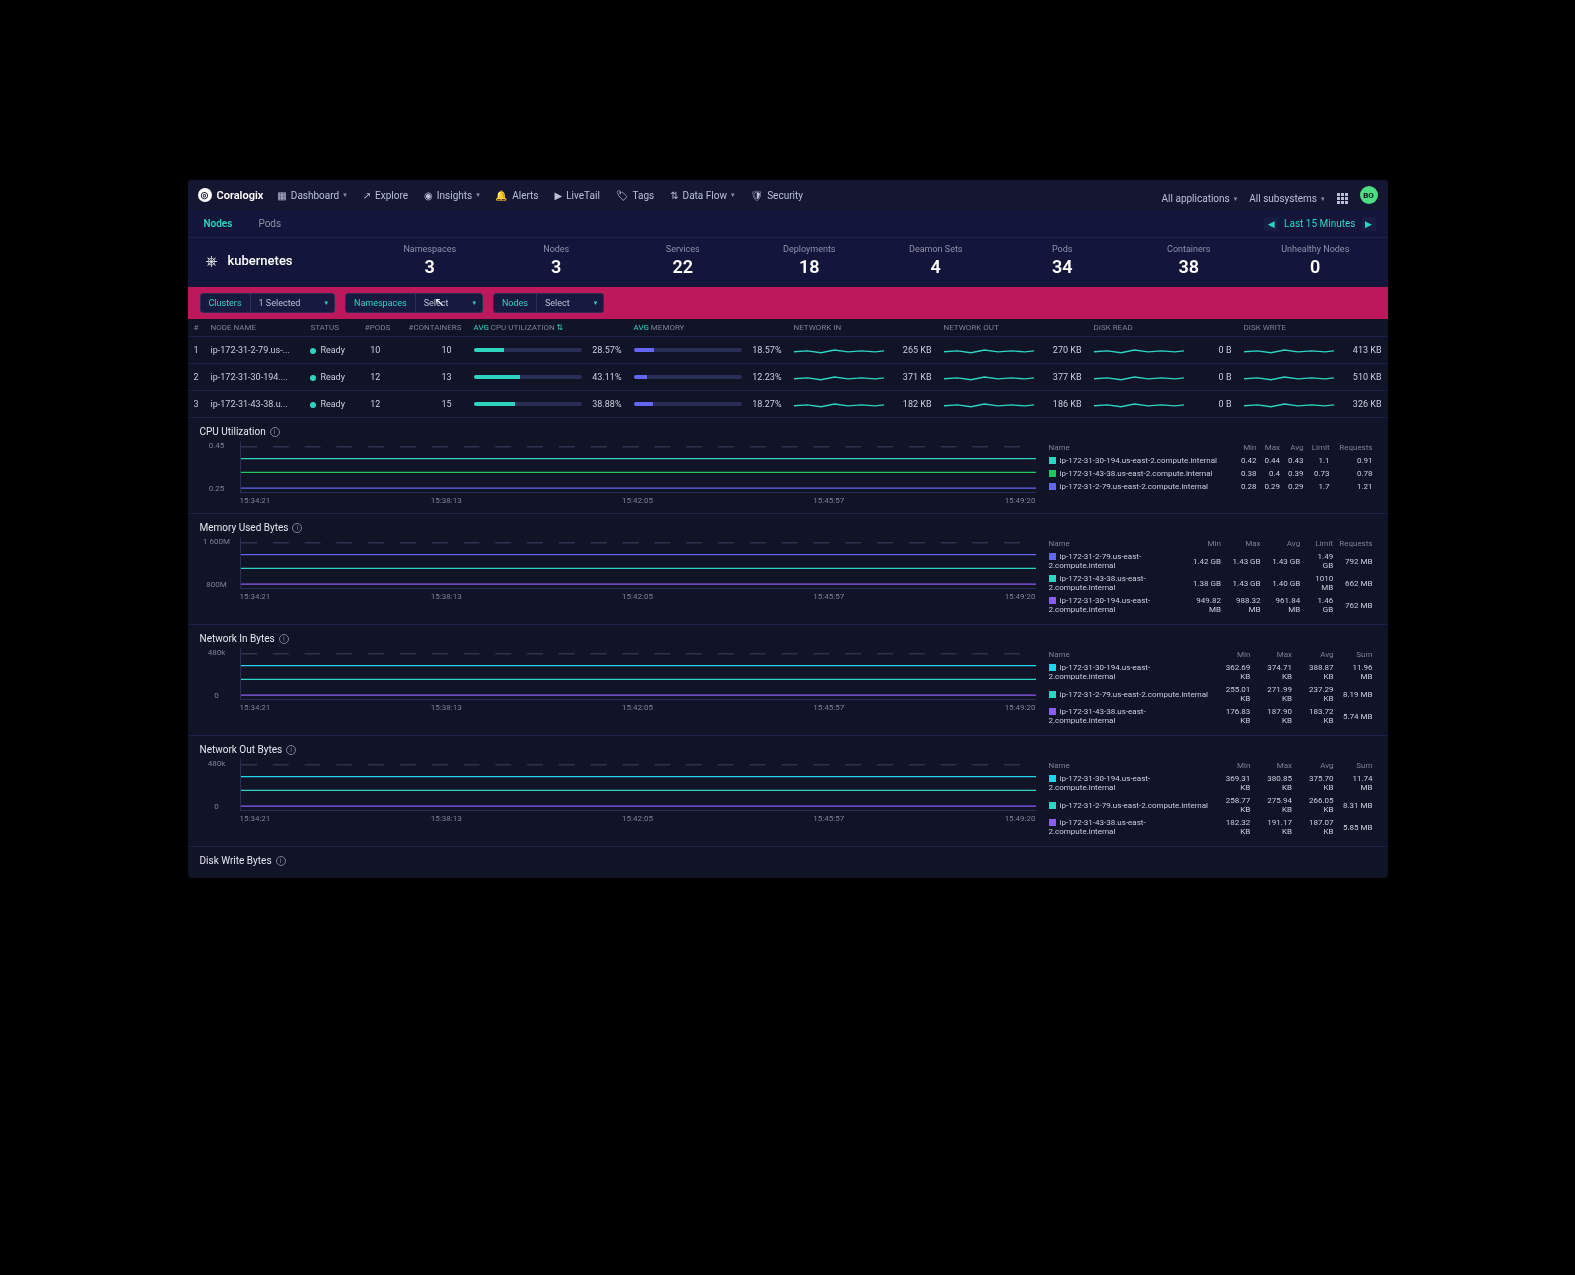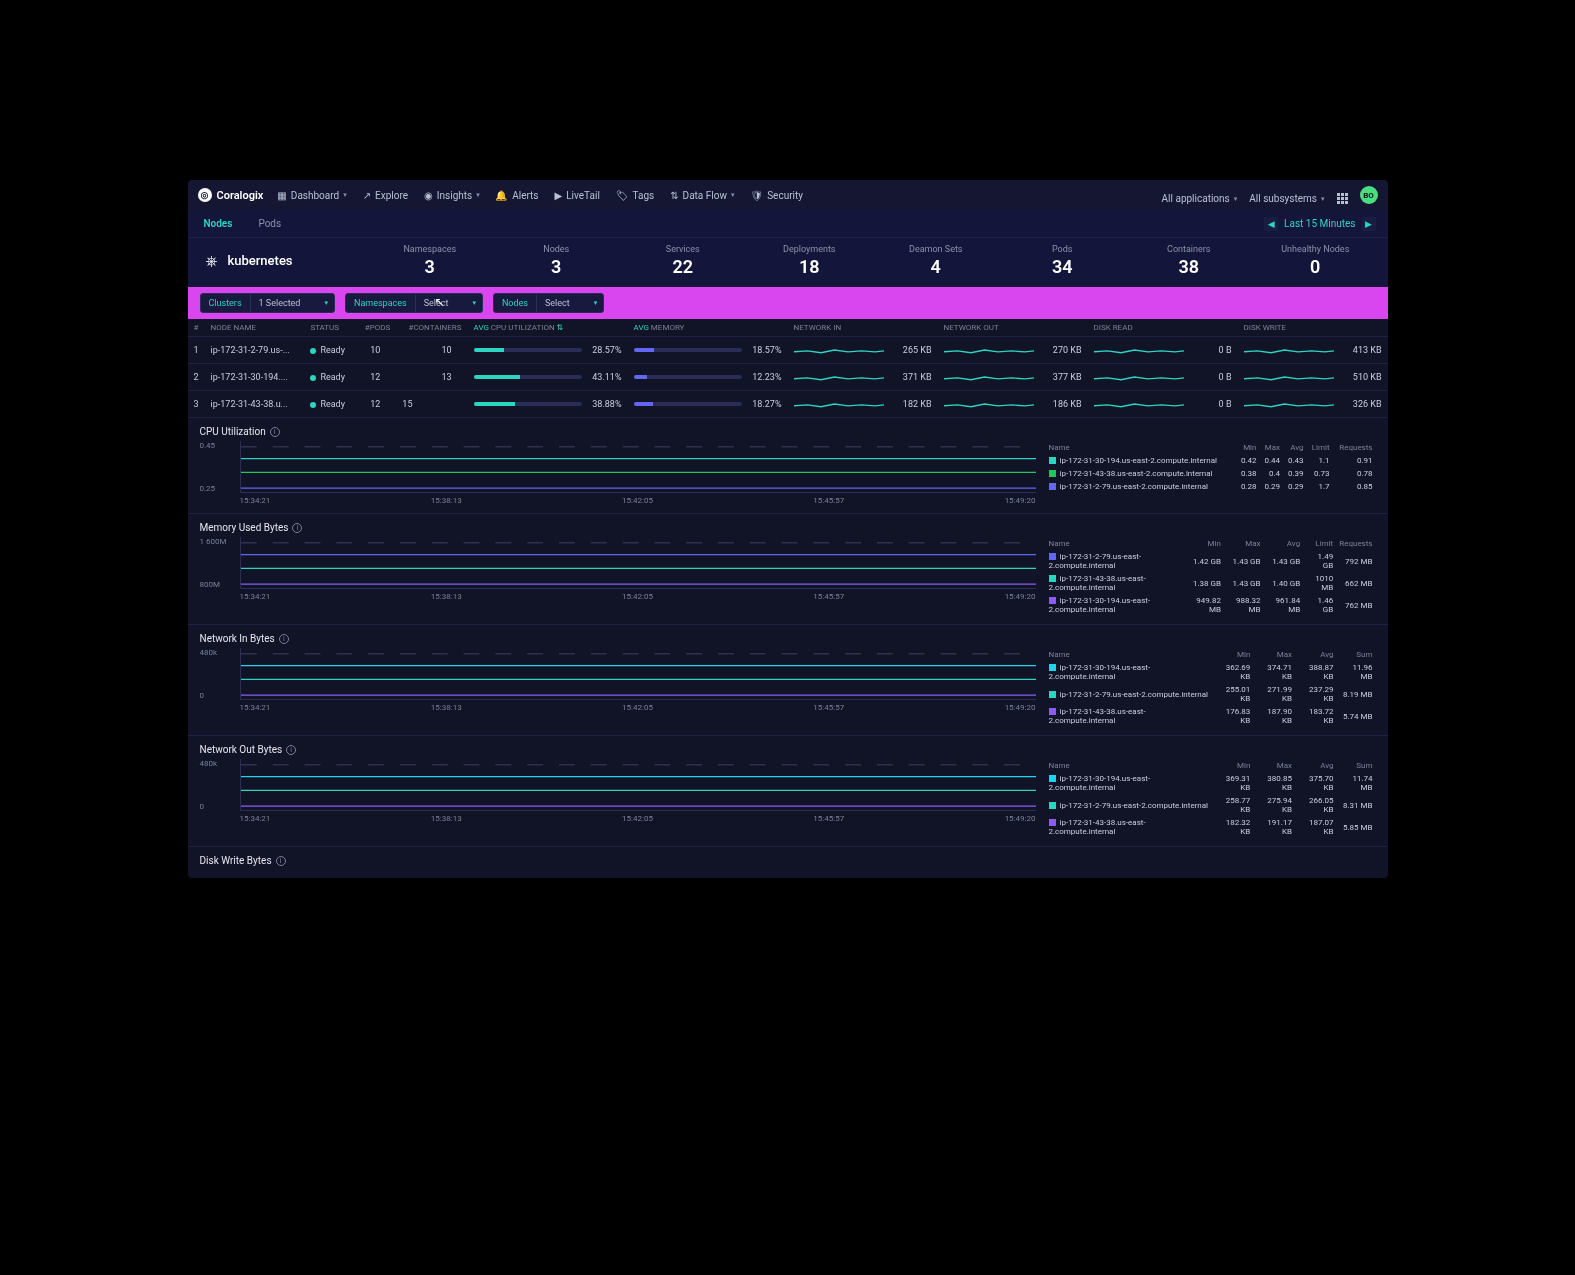--- a/index.html
+++ b/index.html
@@ -24,21 +24,21 @@
   .time-range{display:flex;align-items:center;gap:6px;color:#2dd4bf;font-size:10px}
   .time-range .arrow{width:14px;height:14px;display:flex;align-items:center;justify-content:center;background:#1a1d42;color:#2dd4bf;cursor:pointer;font-size:9px}
   
   .stats{display:flex;align-items:center;padding:6px 14px 10px;background:#13163a;gap:10px}
   .k8s-logo{display:flex;align-items:center;gap:6px;color:#fff;font-size:13px;font-weight:500;width:160px}
   .k8s-logo .hex{width:20px;height:20px;display:flex;align-items:center;justify-content:center;font-size:15px}
   .stat{flex:1;text-align:center}
   .stat-label{color:#8b92a8;font-size:9px;margin-bottom:2px}
   .stat-value{color:#fff;font-size:18px;font-weight:600}
   
-  .filters{display:flex;gap:10px;padding:6px 12px;background:#d946ef}
+  .filters{display:flex;gap:10px;padding:6px 12px;background:#be185d}
   .filter{display:flex;align-items:center;border:1px solid #2a2d55;border-radius:3px;background:#171a3e;cursor:pointer;height:20px;overflow:hidden}
   .filter-label{color:#2dd4bf;font-size:9px;padding:0 8px;border-right:1px solid #2a2d55;height:100%;display:flex;align-items:center}
   .filter-value{color:#b8c0d4;font-size:9px;padding:0 24px 0 8px;display:flex;align-items:center;gap:6px;height:100%}
   .filter-drop{font-size:7px;color:#2dd4bf;padding-right:6px}
   .cursor-pointer{position:absolute;font-size:12px;color:#fff}
   
   .section-title{padding:8px 12px 4px;color:#e5e7f0;font-size:10px}
   .tbl{width:100%;border-collapse:collapse}
   .tbl th{text-align:left;font-weight:400;color:#7a819a;font-size:8px;padding:4px 6px;text-transform:uppercase}
   .tbl th.sortable{cursor:pointer}
@@ -53,21 +53,21 @@
   .spark{height:16px;display:flex;align-items:center;gap:6px}
   .spark svg{flex:1}
   .spark-val{min-width:42px;text-align:right}
   .idx{color:#7a819a;font-size:8px;width:10px}
   
   .panel{padding:8px 12px;border-top:1px solid #1e2147}
   .panel-title{display:flex;align-items:center;gap:4px;color:#e5e7f0;font-size:10px;margin-bottom:4px}
   .panel-title .info{width:10px;height:10px;border:1px solid #7a819a;border-radius:50%;display:flex;align-items:center;justify-content:center;font-size:7px;color:#7a819a}
   .chart-row{display:flex;gap:10px}
   .chart-area{flex:1;position:relative;height:64px}
-  .ylabels{position:absolute;left:0;top:0;bottom:12px;width:38px;display:flex;flex-direction:column;justify-content:space-between;font-size:8px;color:#7a819a;text-align:left;padding-right:4px}
+  .ylabels{position:absolute;left:0;top:0;bottom:12px;width:38px;display:flex;flex-direction:column;justify-content:space-between;font-size:8px;color:#7a819a;text-align:center;padding-right:4px}
   .plot{position:absolute;left:40px;right:0;top:0;bottom:12px;border-left:1px solid #2a2d55;border-bottom:1px solid #2a2d55}
   .plot svg{width:100%;height:100%}
   .xlabels{position:absolute;left:40px;right:0;bottom:0;display:flex;justify-content:space-between;font-size:8px;color:#7a819a}
   .legend{width:330px;font-size:8px}
   .legend table{width:100%;border-collapse:collapse}
   .legend th{text-align:left;font-weight:400;color:#7a819a;padding:2px 3px;font-size:8px}
   .legend th:first-child{text-align:left}
   .legend th:not(:first-child),.legend td:not(:first-child){text-align:right}
   .legend td{padding:2px 3px;color:#c9cfdf}
   .lg-dot{width:7px;height:7px;display:inline-block;margin-right:4px;vertical-align:middle}
@@ -349,21 +349,21 @@
               </svg>
               <span class="spark-val">510 KB</span>
             </div>
           </td>
   </tr>
         <tr>
     <td class="idx">3</td>
     <td>ip-172-31-43-38.u...</td>
     <td><span class="status-dot"></span>Ready</td>
     <td style="text-align:right;padding-right:16px">12</td>
-    <td style="text-align:left;padding-right:16px">15</td>
+    <td style="text-align:right;padding-right:16px">15</td>
     <td>
             <div class="bar-cell">
               <div class="bar">
                 <div class="bar-fill" style="width:38.88%"></div>
               </div>
               <span class="bar-val">38.88%</span>
             </div>
           </td>
     <td>
             <div class="bar-cell">
@@ -463,21 +463,21 @@
                   <td>0.39</td>
                   <td>0.73</td>
                   <td>0.78</td>
     </tr>
                 <tr>
       <td><span class="lg-dot" style="background:#6366f1"></span>ip-172-31-2-79.us-east-2.compute.internal</td>
       <td>0.28</td>
                   <td>0.29</td>
                   <td>0.29</td>
                   <td>1.7</td>
-                  <td>0.85</td>
+                  <td>1.21</td>
     </tr>
               </tbody>
             </table>
        </div>
      </div>
    </div>
       <div class="panel">
      <div class="panel-title">
        <span>Memory Used Bytes</span>
        <span class="info">i</span>

